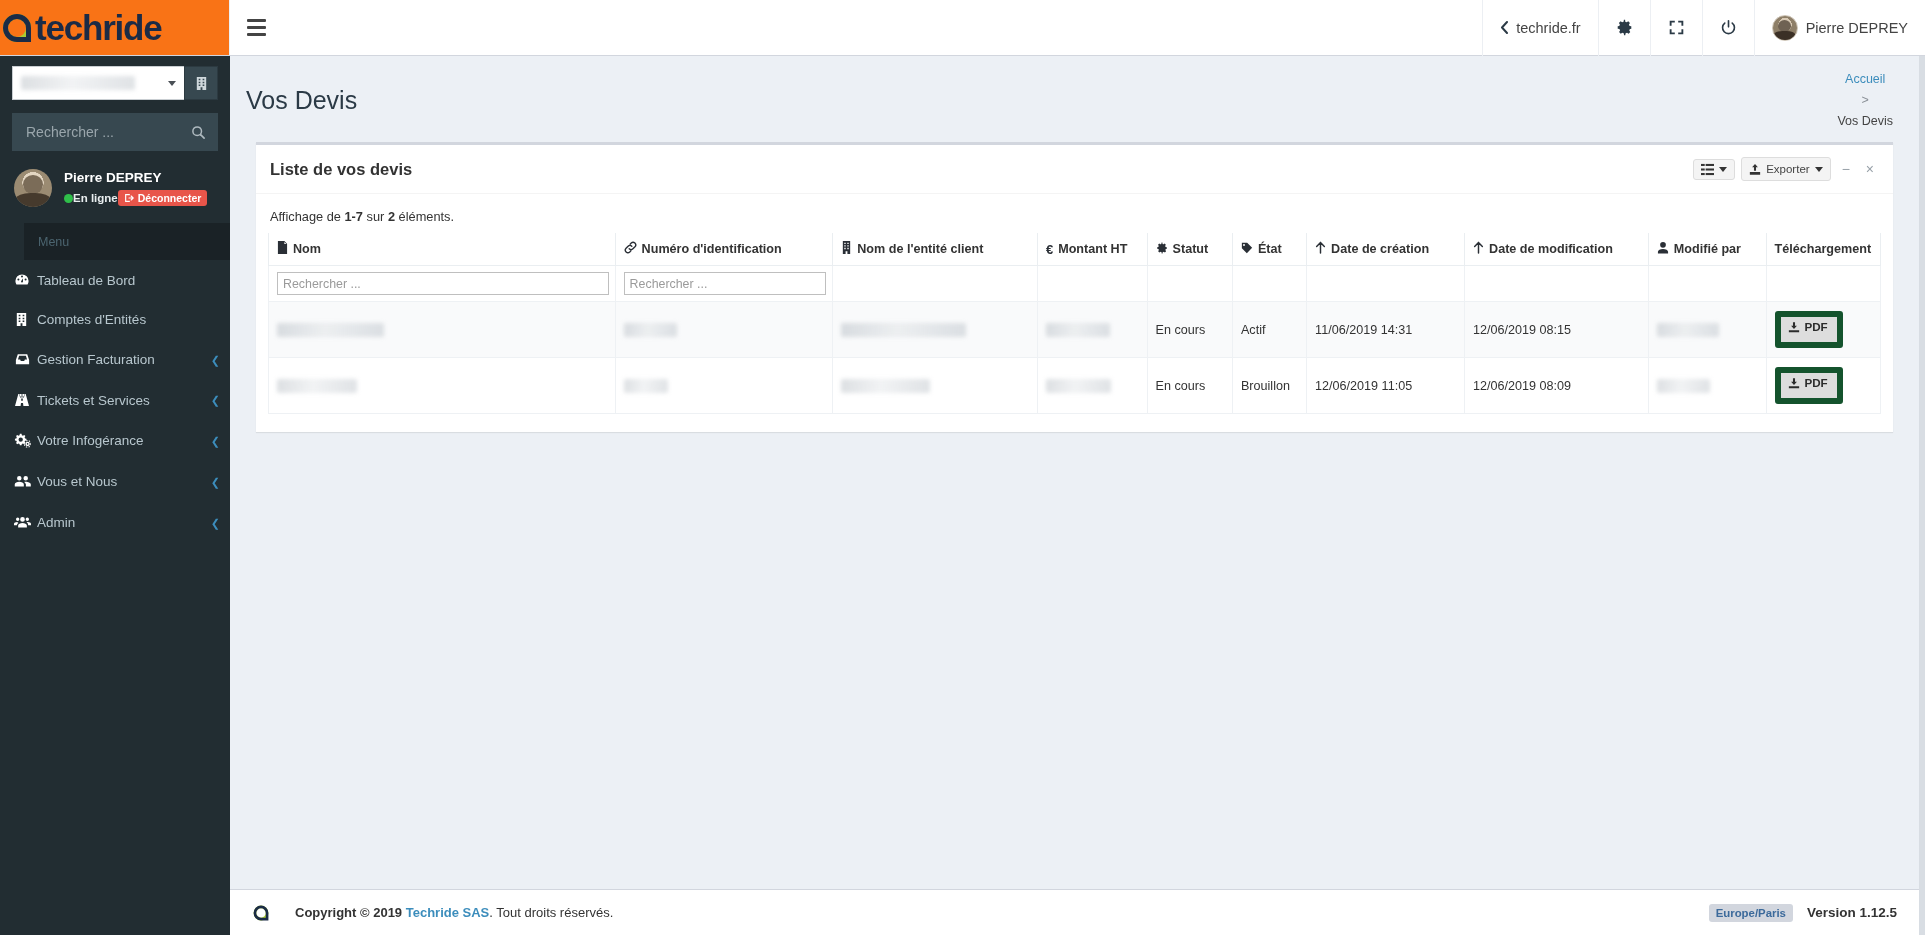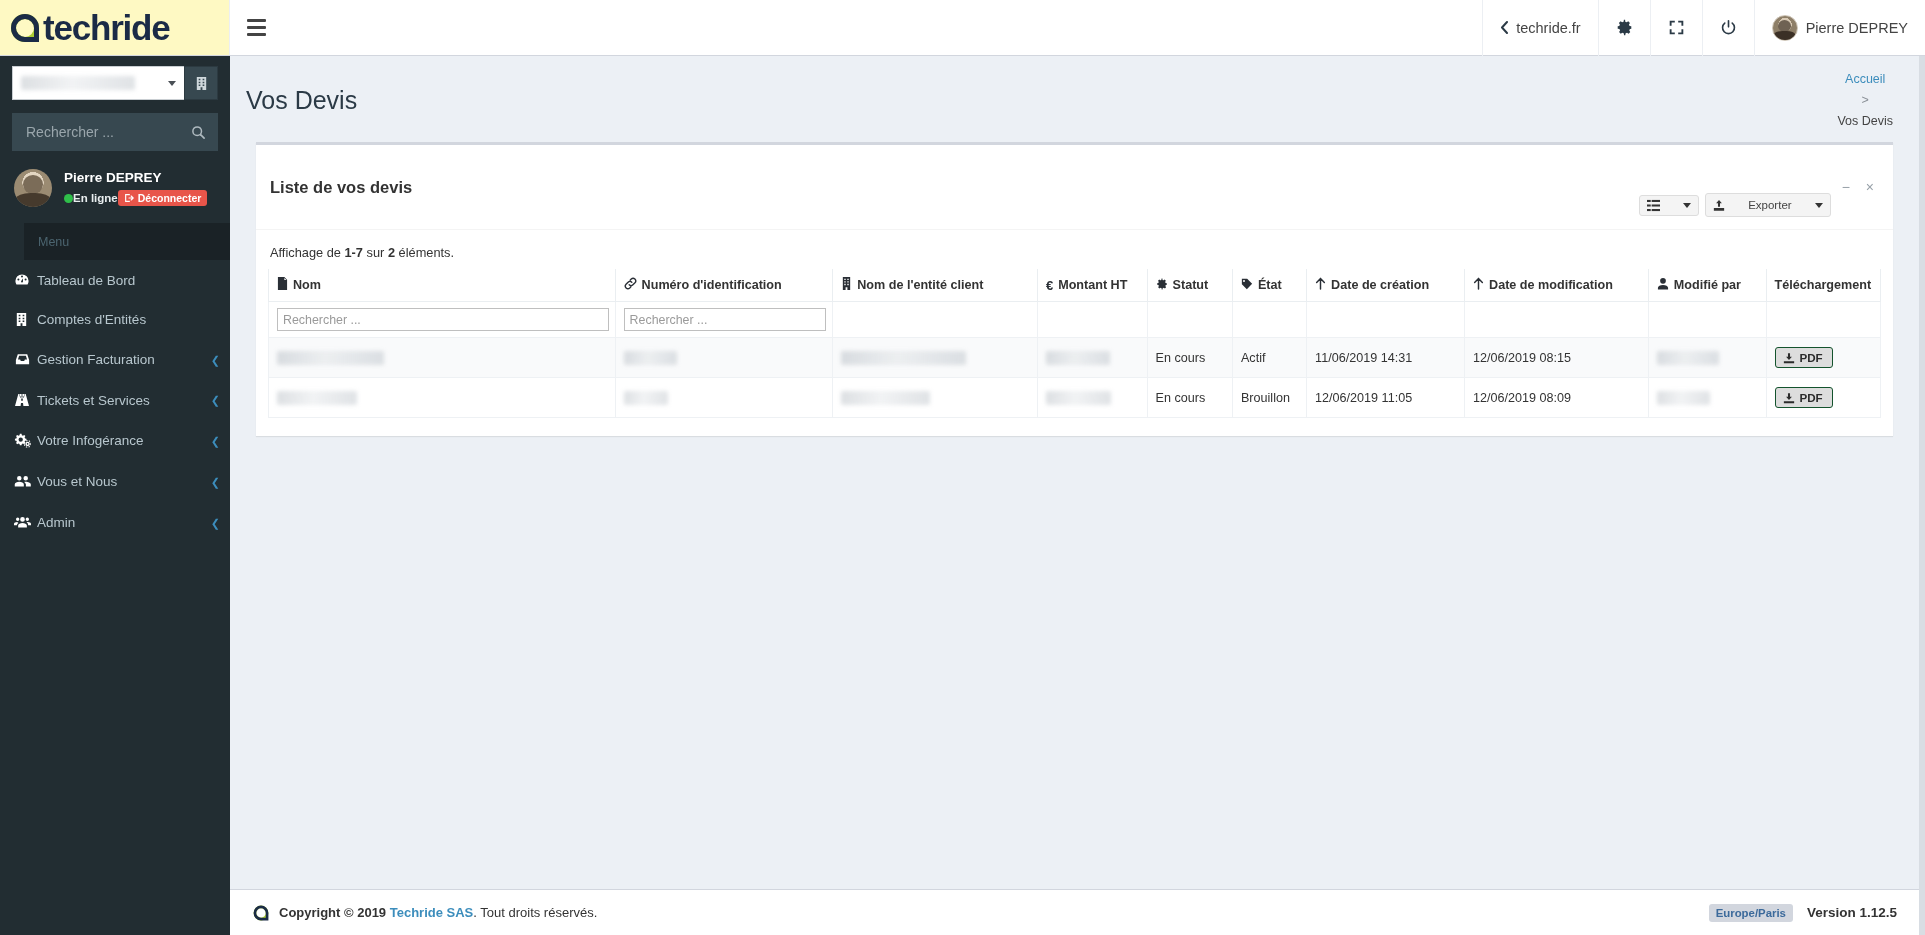--- a/index.html
+++ b/index.html
@@ -18,23 +18,22 @@
     display: flex;
     align-items: stretch;
     background: #ffffff;
     border-bottom: 1px solid #d2d6de;
     flex: 0 0 56px;
   }
   .logo-box {
     width: 230px;
     display: flex;
     align-items: center;
-    padding-left: 8px;
     border-right: 1px solid #eceff3;
-    background: #fef9c3;
+    background: #f97316;
   }
   .logo-mark { width: 34px; height: 34px; position: relative; flex: 0 0 34px; }
   .logo-text {
     font-size: 35px;
     font-weight: bold;
     color: #1b2b46;
     letter-spacing: -1.2px;
     margin-left: 1px;
     line-height: 1;
   }
@@ -207,22 +206,22 @@
     display: flex; align-items: center; justify-content: space-between;
     padding: 12px 14px 12px 14px;
     border-bottom: 1px solid #f4f4f4;
   }
   .card-title { font-size: 16.5px; font-weight: bold; color: #333; }
   .card-tools { display: flex; align-items: center; gap: 6px; }
   .btn-sm {
     border: 1px solid #ddd; background: #f4f4f4;
     color: #444; font-size: 11.5px;
     padding: 3px 7px; border-radius: 3px;
-    display: inline-flex; align-items: center; gap: 23px;
-    cursor: pointer; line-height: 1.4; margin-top: 36px;
+    display: inline-flex; align-items: center; gap: 5px;
+    cursor: pointer; line-height: 1.4;
   }
   .tool-ico {
     color: #97a0a8; font-size: 14px; padding: 0 5px;
     cursor: pointer; display: inline-flex; align-items: center;
   }
 
   .card-body { padding: 12px 12px 18px 12px; }
   .showing { font-size: 12.8px; color: #333; padding: 3px 2px 9px 2px; }
   .showing b { font-weight: bold; }
 
@@ -256,35 +255,35 @@
     padding: 1px 5px;
     color: #555;
     font-family: "Liberation Sans", sans-serif;
     outline: none;
   }
   .filter-input::placeholder { color: #9a9a9a; }
   tr.row-alt td { background: #f9fafb; }
   .btn-pdf {
     background: #ddd; color: #2b2b2b;
     font-size: 11.6px; font-weight: bold;
-    padding: 3px 9px 3px 7px; border-radius: 3px;
+    padding: 3px 9px 9px 7px; border-radius: 3px;
     display: inline-flex; align-items: center; gap: 5px;
-    cursor: pointer; border: 1px solid #14532d;
+    cursor: pointer; border: 6px solid #14532d;
   }
 
   
   .footer {
     flex: 0 0 46px;
     background: #fff;
     border-top: 1px solid #d2d6de;
     display: flex; align-items: center; justify-content: space-between;
     padding: 0 22px 0 22px;
     font-size: 13px; color: #333;
   }
-  .footer-left { display: flex; align-items: center; gap: 9px; }
+  .footer-left { display: flex; align-items: center; gap: 25px; }
   .footer a { color: #3c8dbc; text-decoration: none; font-weight: bold; }
   .footer-right { display: flex; align-items: center; gap: 14px; }
   .tz-badge {
     background: #d2d6de; color: #3c6a9b;
     font-size: 11.4px; font-weight: bold;
     padding: 3px 7px; border-radius: 3px;
   }
   .ver { font-weight: bold; font-size: 13.5px; }
   .footer-logo { width: 18px; height: 18px; position: relative; flex: 0 0 18px; }
   .scroll-strip { width: 6px; background: #d8dde3; }

